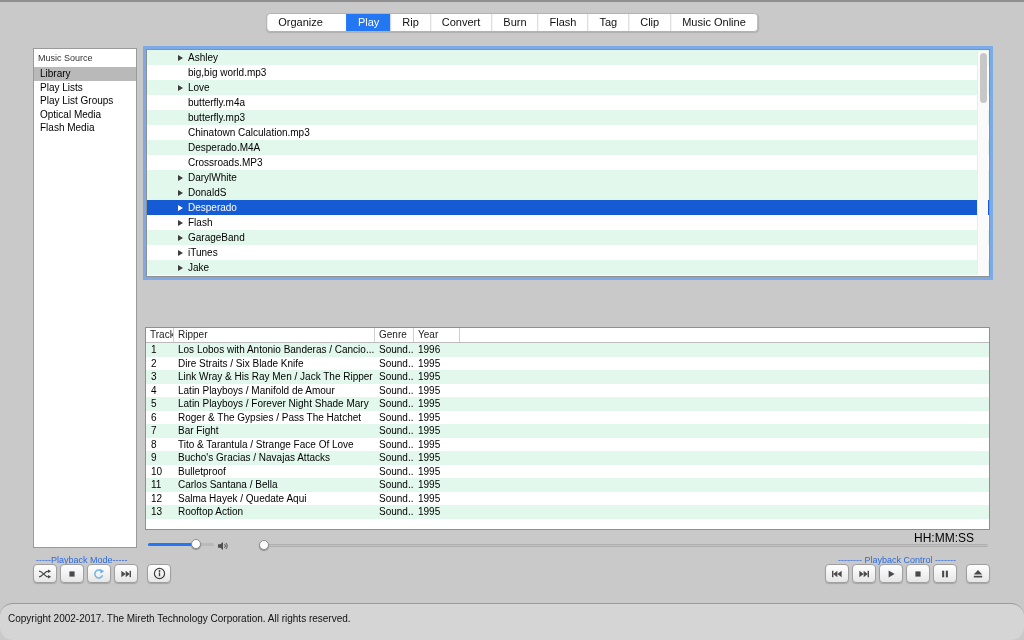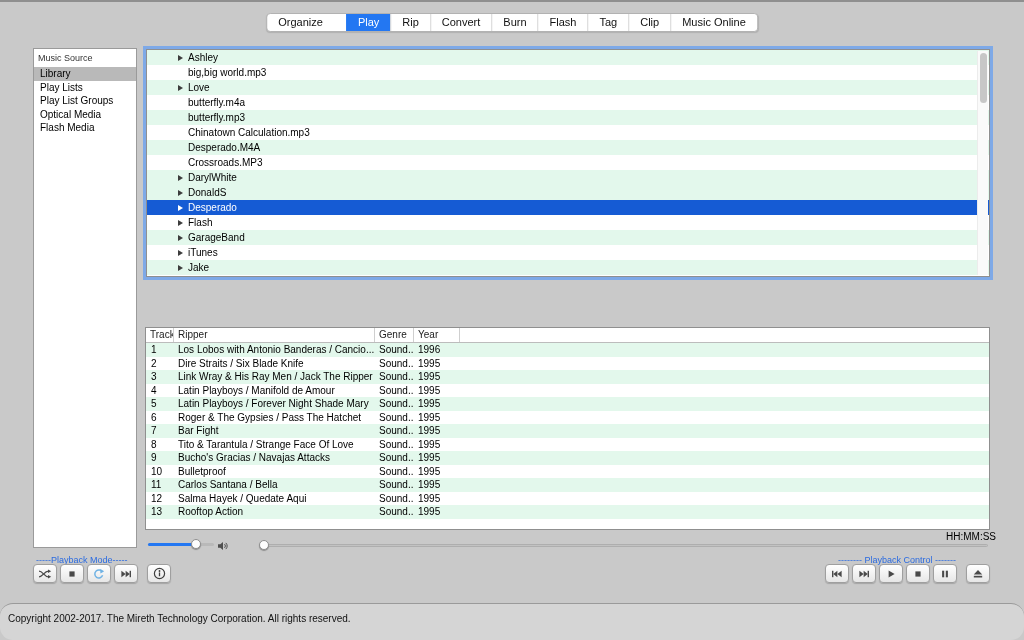--- a/index.html
+++ b/index.html
@@ -48,21 +48,21 @@
 
   
   .volume{position:absolute;left:148px;top:537px;width:66px;height:14px;}
   .vol-track{position:absolute;left:0;right:0;top:6px;height:3px;background:#b9b9b9;border-radius:2px;}
   .vol-fill{position:absolute;left:0;top:6px;height:3px;background:var(--accent-blue,#2377f2);border-radius:2px;}
   .vol-thumb{position:absolute;top:2px;width:10px;height:10px;border-radius:50%;background:#fdfdfd;border:1px solid #8f8f8f;box-shadow:0 1px 1px rgba(0,0,0,.3);}
   .speaker{position:absolute;left:217px;top:538px;width:13px;height:12px;}
   .position{position:absolute;left:259px;top:538px;width:729px;height:14px;}
   .pos-track{position:absolute;left:0;right:0;top:6px;height:3px;background:#c2c2c2;border:1px solid #aeaeae;border-radius:2px;}
   .pos-thumb{position:absolute;top:2px;width:10px;height:10px;border-radius:50%;background:#fdfdfd;border:1px solid #8f8f8f;box-shadow:0 1px 1px rgba(0,0,0,.3);}
-  .time{position:absolute;right:28px;top:531px;font-size:10px;color:#000;}
+  .time{position:absolute;right:50px;top:531px;font-size:12px;color:#000;}
 
   
   .mode-label{position:absolute;left:36px;top:555px;font-size:9px;color:#2b6be0;white-space:nowrap;}
   .ctrl-label{position:absolute;left:838px;top:555px;font-size:9px;color:#2b6be0;white-space:nowrap;}
   .mode-buttons{position:absolute;left:33px;top:564px;display:flex;gap:3px;}
   .ctrl-buttons{position:absolute;right:34px;top:564px;display:flex;gap:3px;}
   .pbtn{width:24px;height:19px;border:1px solid #9f9f9f;border-radius:4px;background:linear-gradient(#ffffff,#e6e6e6);display:inline-flex;align-items:center;justify-content:center;padding:0;box-shadow:0 1px 1px rgba(0,0,0,.18);cursor:default;}
   .pbtn.sep{margin-left:6px;}
   .pbtn.info-btn{position:absolute;left:147px;top:564px;}
 

